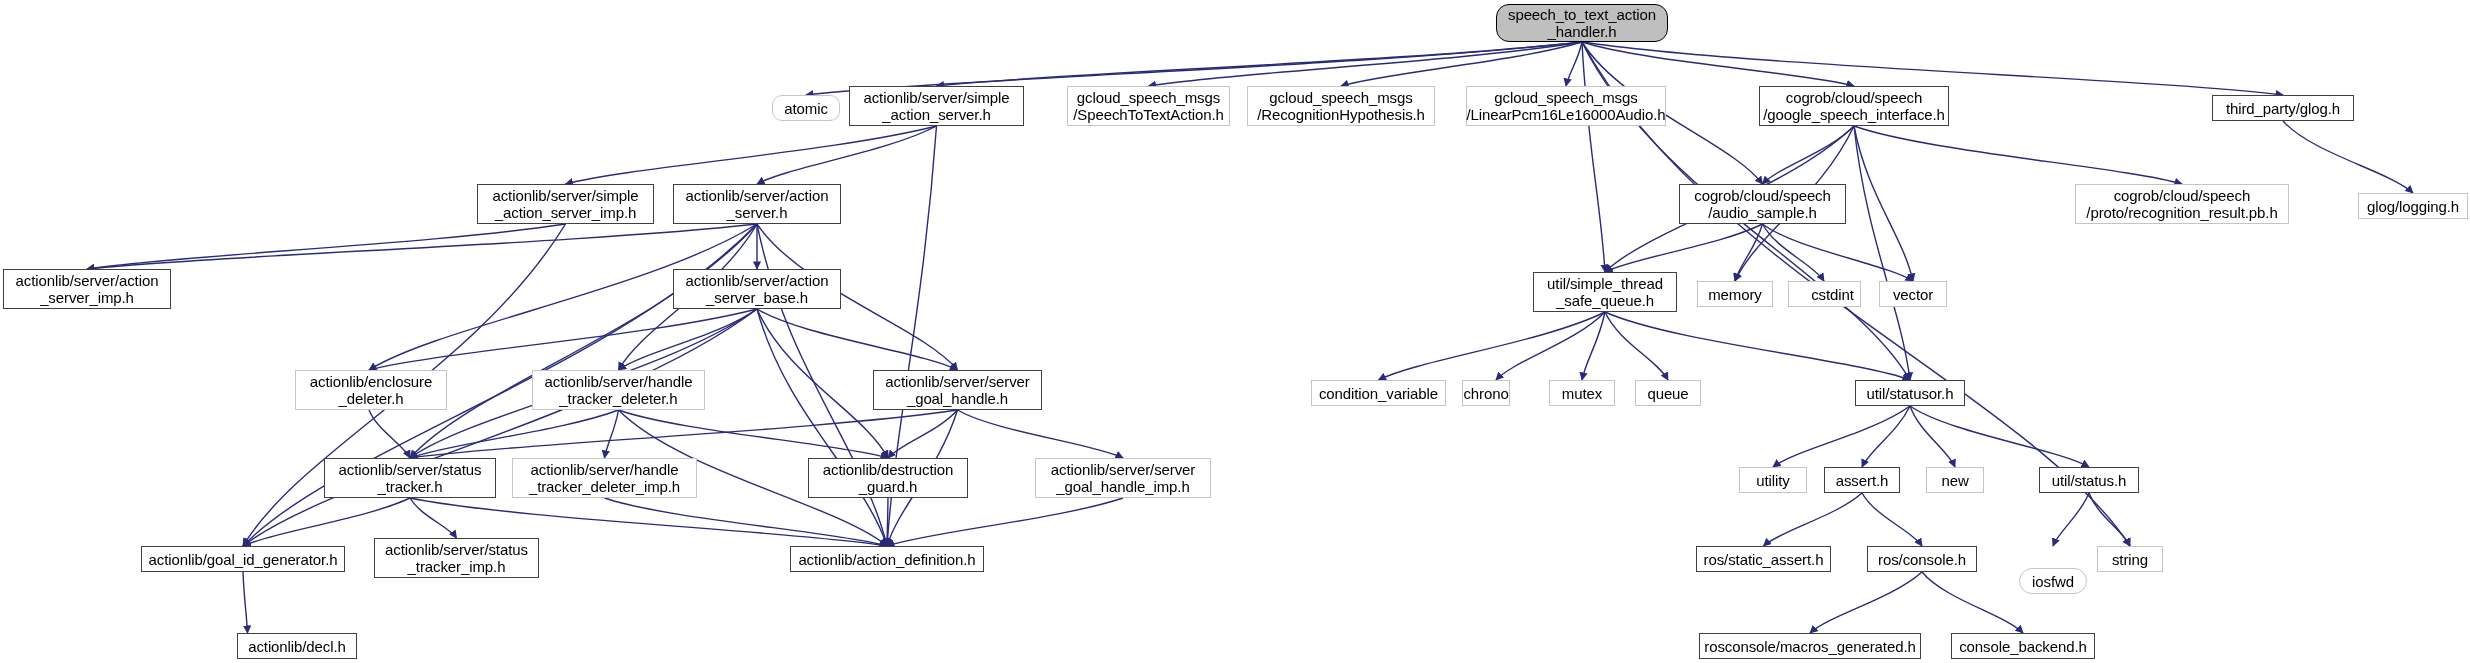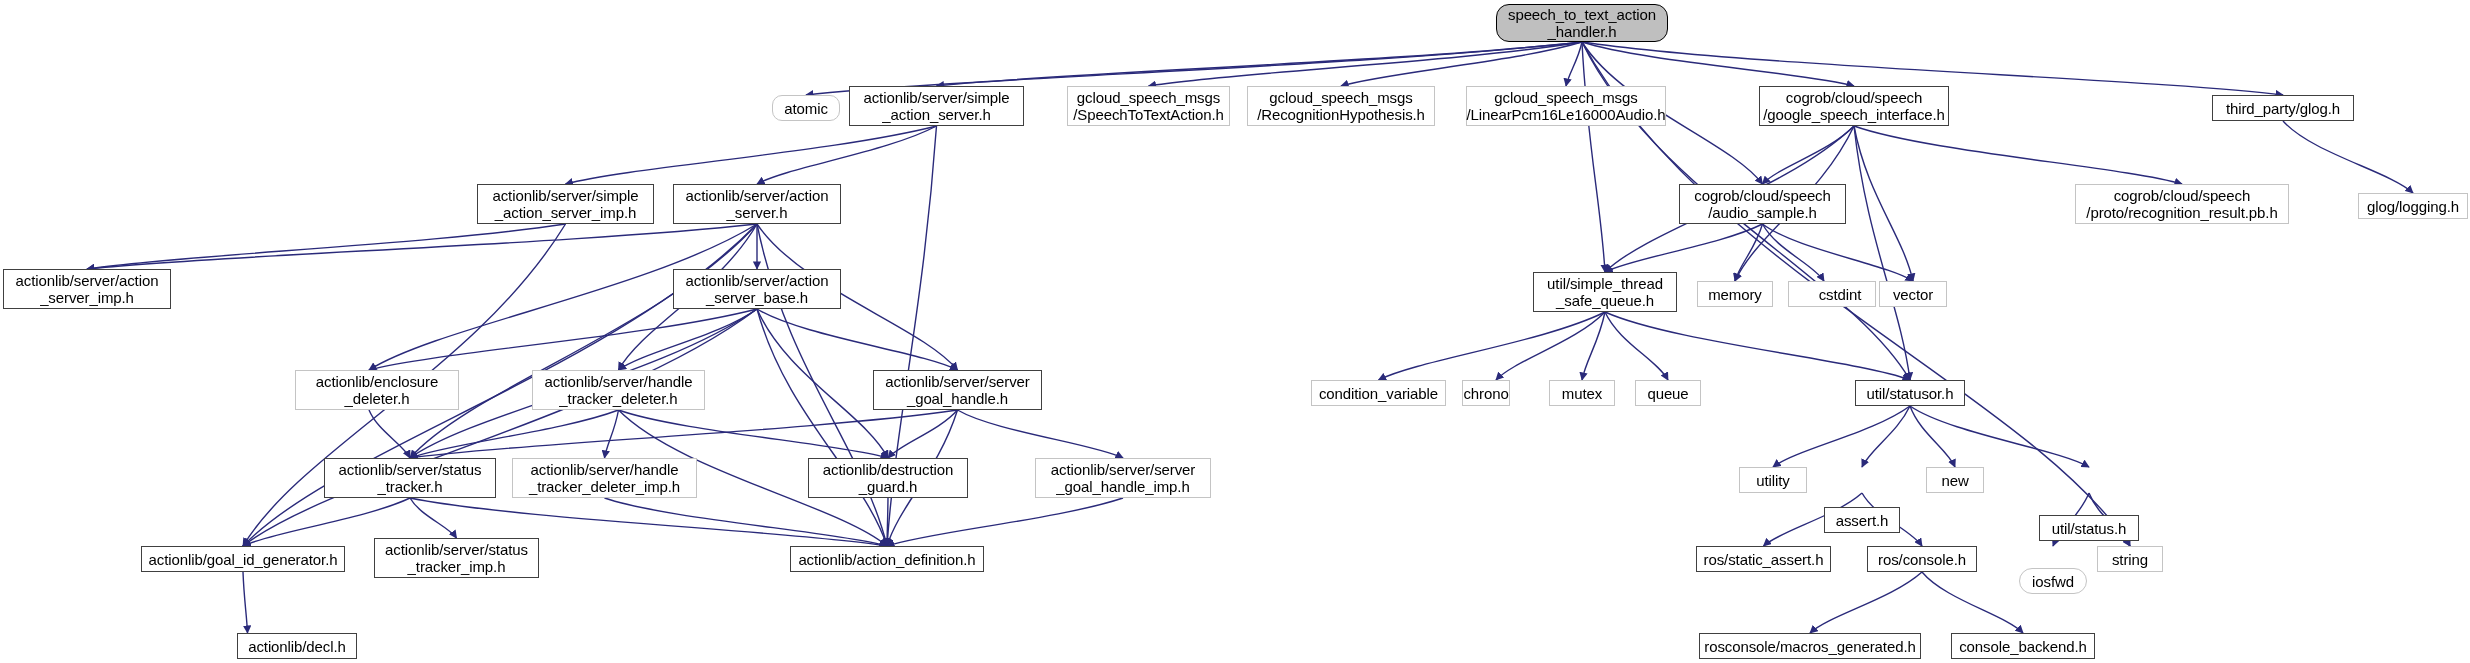--- a/index.html
+++ b/index.html
@@ -139,45 +139,45 @@
       <div class="node " style="left: 2075px; top: 184px; width: 214px; height: 40px;">cogrob/cloud/speech
 /proto/recognition_result.pb.h</div>
       <div class="node " style="left: 2358px; top: 193px; width: 110px; height: 26px;">glog/logging.h</div>
       <div class="node solid" style="left: 3px; top: 269px; width: 168px; height: 40px;">actionlib/server/action
 _server_imp.h</div>
       <div class="node solid" style="left: 673px; top: 269px; width: 168px; height: 40px;">actionlib/server/action
 _server_base.h</div>
       <div class="node solid" style="left: 1533px; top: 272px; width: 144px; height: 40px;">util/simple_thread
 _safe_queue.h</div>
       <div class="node " style="left: 1697px; top: 281px; width: 76px; height: 26px;">memory</div>
-      <div class="node " style="left: 1788px; top: 281px; width: 88px; height: 26px; padding-left: 20px;">cstdint</div>
+      <div class="node " style="left: 1788px; top: 281px; width: 73px; height: 26px; padding-left: 20px;">cstdint</div>
       <div class="node " style="left: 1879px; top: 281px; width: 68px; height: 26px;">vector</div>
-      <div class="node " style="left: 295px; top: 370px; width: 164px; height: 40px;">actionlib/enclosure
+      <div class="node " style="left: 295px; top: 370px; width: 152px; height: 40px;">actionlib/enclosure
 _deleter.h</div>
       <div class="node " style="left: 532px; top: 370px; width: 173px; height: 40px;">actionlib/server/handle
 _tracker_deleter.h</div>
       <div class="node solid" style="left: 873px; top: 370px; width: 169px; height: 40px;">actionlib/server/server
 _goal_handle.h</div>
       <div class="node " style="left: 1311px; top: 380px; width: 135px; height: 26px;">condition_variable</div>
       <div class="node " style="left: 1462px; top: 380px; width: 48px; height: 26px;">chrono</div>
       <div class="node " style="left: 1549px; top: 380px; width: 66px; height: 26px;">mutex</div>
       <div class="node " style="left: 1635px; top: 380px; width: 66px; height: 26px;">queue</div>
       <div class="node solid" style="left: 1855px; top: 380px; width: 110px; height: 26px;">util/statusor.h</div>
       <div class="node solid" style="left: 324px; top: 458px; width: 172px; height: 40px;">actionlib/server/status
 _tracker.h</div>
       <div class="node " style="left: 512px; top: 458px; width: 185px; height: 40px;">actionlib/server/handle
 _tracker_deleter_imp.h</div>
       <div class="node solid" style="left: 808px; top: 458px; width: 160px; height: 40px;">actionlib/destruction
 _guard.h</div>
       <div class="node " style="left: 1035px; top: 458px; width: 176px; height: 40px;">actionlib/server/server
 _goal_handle_imp.h</div>
       <div class="node " style="left: 1739px; top: 467px; width: 68px; height: 26px;">utility</div>
-      <div class="node solid" style="left: 1824px; top: 467px; width: 76px; height: 26px; margin-top: 40px;">assert.h</div>
+      <div class="node solid" style="left: 1824px; top: 467px; width: 76px; height: 26px;">assert.h</div>
       <div class="node " style="left: 1926px; top: 467px; width: 58px; height: 26px;">new</div>
-      <div class="node solid" style="left: 2039px; top: 467px; width: 100px; height: 26px; margin-top: 48px;">util/status.h</div>
+      <div class="node solid" style="left: 2039px; top: 467px; width: 100px; height: 26px;">util/status.h</div>
       <div class="node solid" style="left: 141px; top: 546px; width: 204px; height: 26px;">actionlib/goal_id_generator.h</div>
       <div class="node solid" style="left: 374px; top: 538px; width: 165px; height: 40px;">actionlib/server/status
 _tracker_imp.h</div>
       <div class="node solid" style="left: 790px; top: 546px; width: 194px; height: 26px;">actionlib/action_definition.h</div>
       <div class="node solid" style="left: 1696px; top: 546px; width: 135px; height: 26px;">ros/static_assert.h</div>
       <div class="node solid" style="left: 1867px; top: 546px; width: 110px; height: 26px;">ros/console.h</div>
       <div class="node " style="left: 2019px; top: 568px; width: 68px; height: 26px; border-radius: 13px;">iosfwd</div>
       <div class="node " style="left: 2097px; top: 546px; width: 66px; height: 26px;">string</div>
       <div class="node solid" style="left: 189px; top: 633px; width: 120px; height: 26px; margin-left: 48px;">actionlib/decl.h</div>
       <div class="node solid" style="left: 1699px; top: 633px; width: 222px; height: 26px;">rosconsole/macros_generated.h</div>

